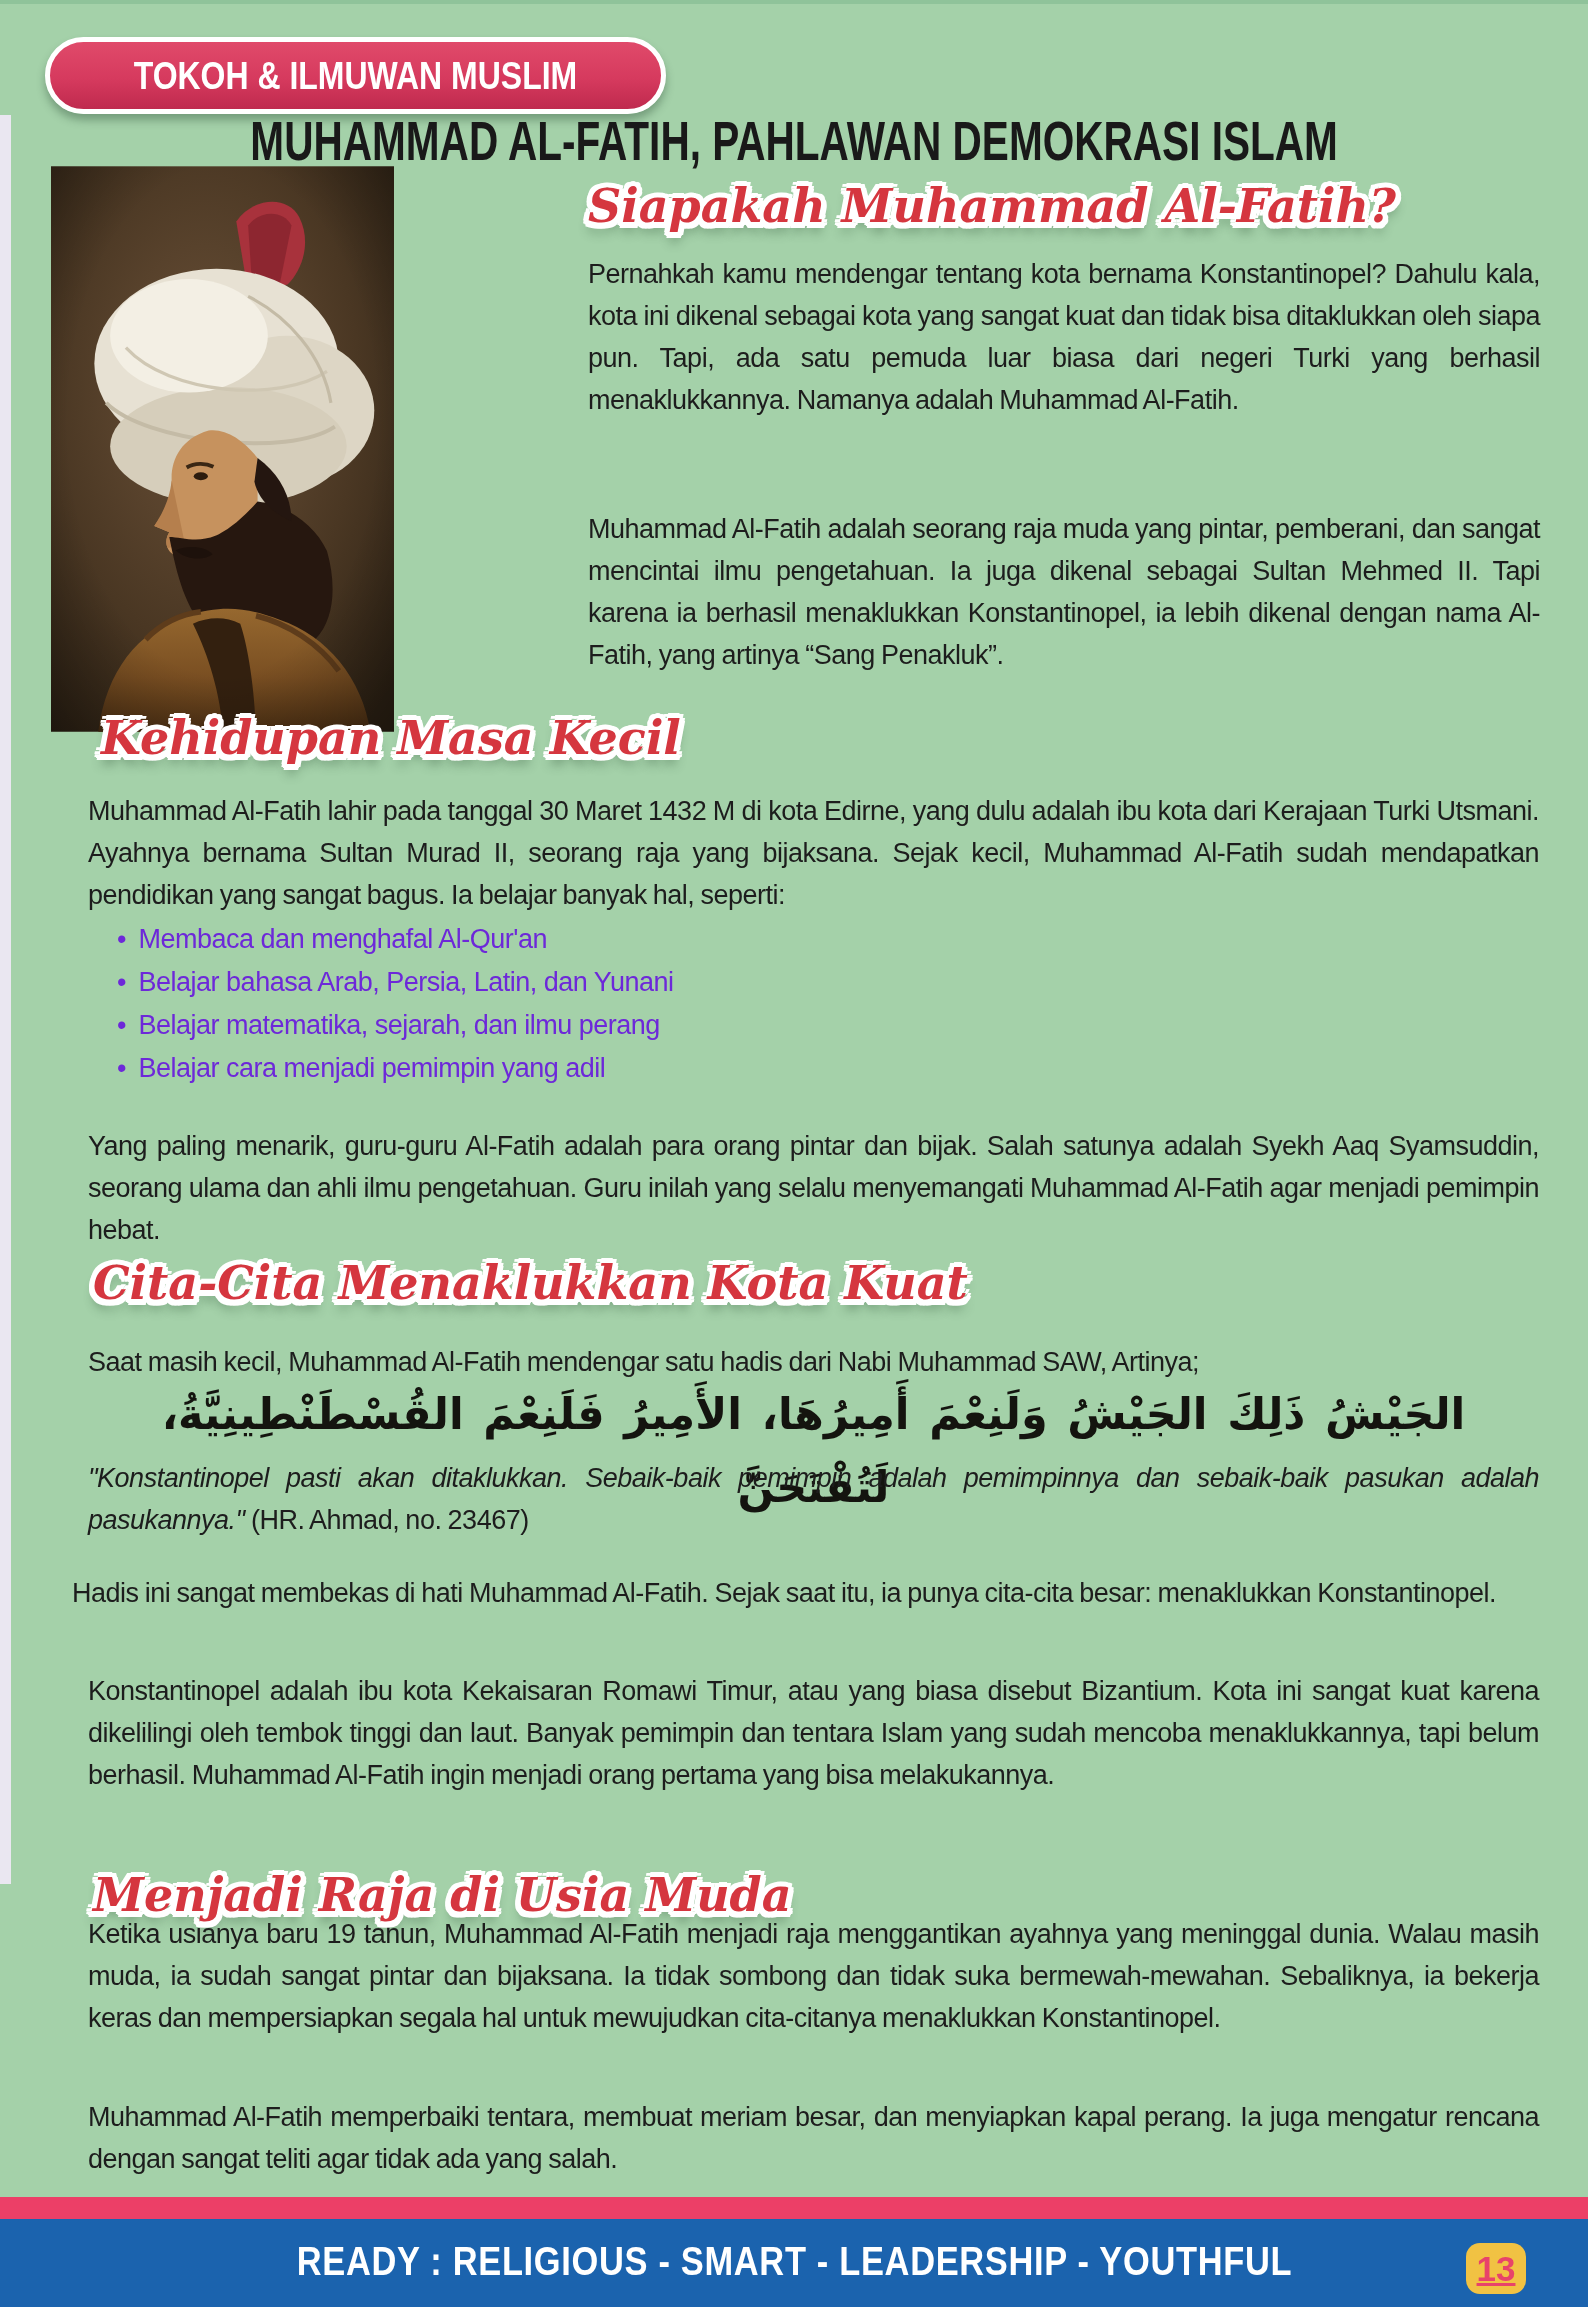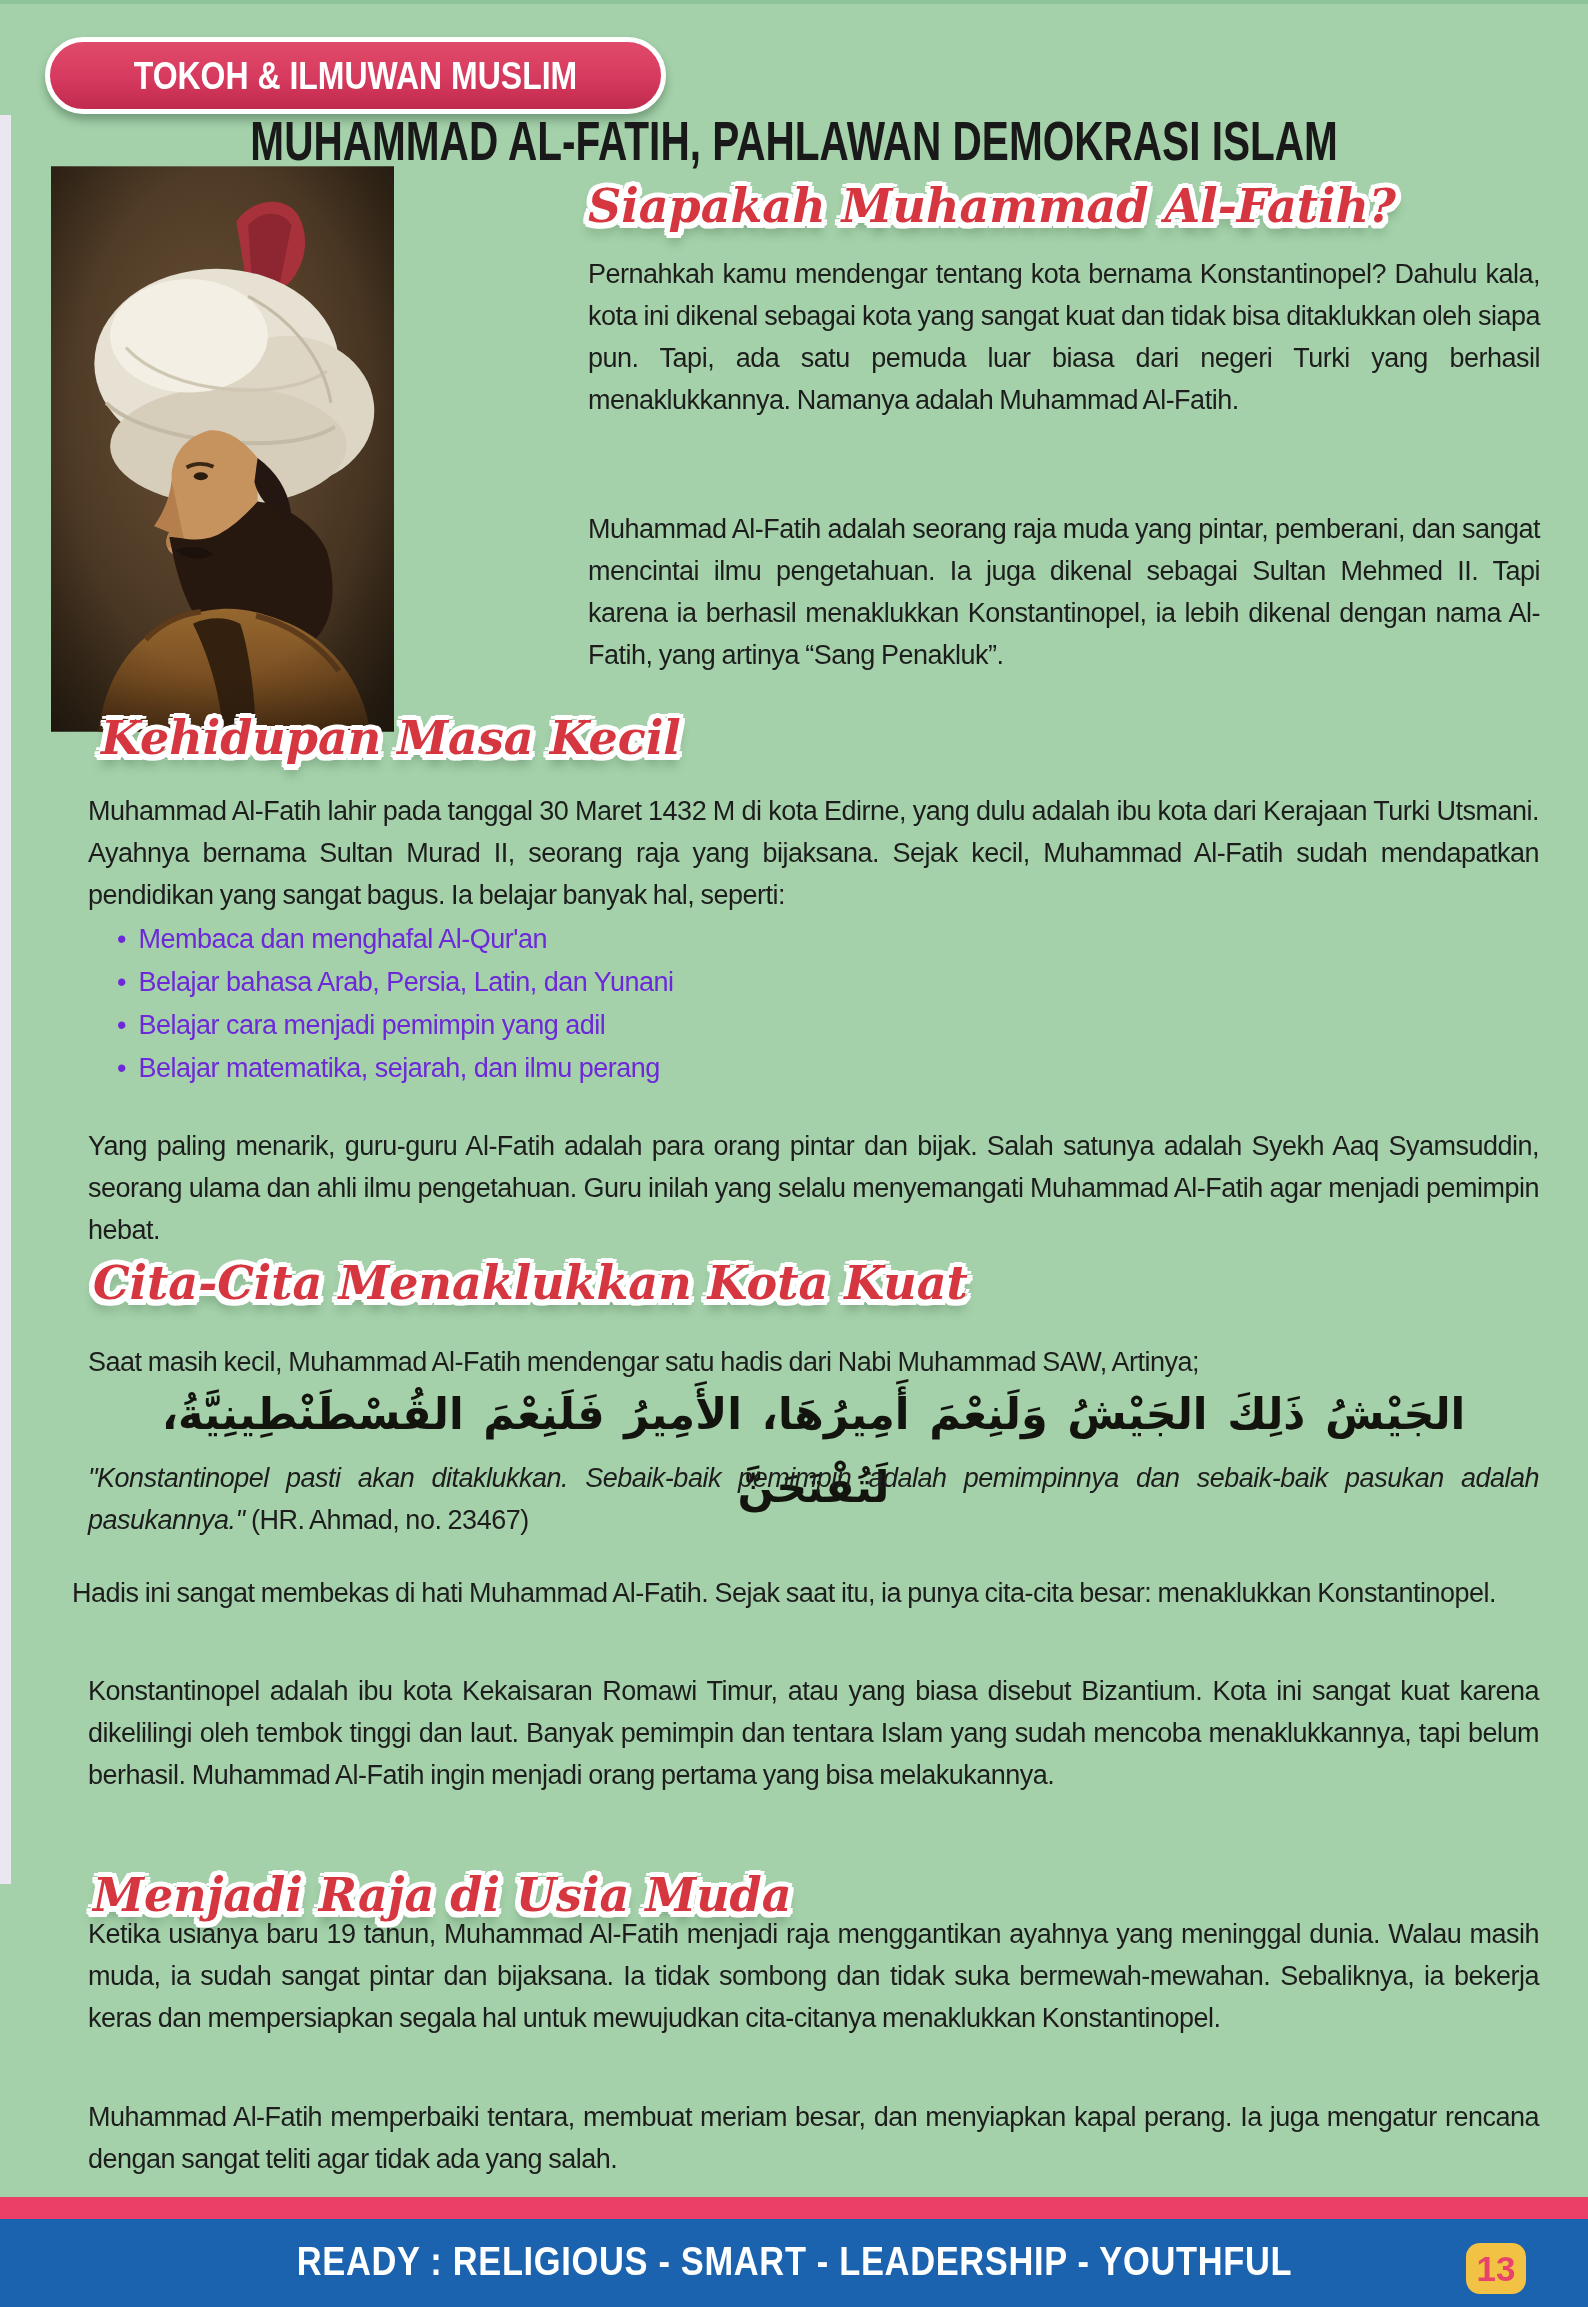--- a/index.html
+++ b/index.html
@@ -80,21 +80,21 @@
     display:flex;align-items:flex-start;justify-content:center;
   }
   .footer .motto{
     margin-top:19px;color:#ffffff;font-weight:bold;font-size:41px;white-space:nowrap;
     transform:scaleX(.84);transform-origin:center;letter-spacing:0.8px;
   }
   .page-badge{
     position:absolute;right:63px;top:2239px;width:60px;height:51px;border-radius:14px;
     background:#f1c243;display:flex;align-items:center;justify-content:center;
   }
-  .page-badge span{color:#e8436a;font-weight:bold;font-size:35px;}
+  .page-badge span{color:#e8436a;font-weight:bold;font-size:35px;text-decoration:underline;}
 </style>
 </head>
 <body>
 
 <div class="page">
 
   <div class="left-strip"></div>
 
   <div class="badge">
     <span>TOKOH &amp; ILMUWAN MUSLIM</span>
@@ -157,22 +157,22 @@
 
   <h2 class="script-heading h-siapakah">Siapakah Muhammad Al-Fatih?</h2>
   <p class="para p-intro1">Pernahkah kamu mendengar tentang kota bernama Konstantinopel? Dahulu kala, kota ini dikenal sebagai kota yang sangat kuat dan tidak bisa ditaklukkan oleh siapa pun. Tapi, ada satu pemuda luar biasa dari negeri Turki yang berhasil menaklukkannya. Namanya adalah Muhammad Al-Fatih.</p>
   <p class="para p-intro2">Muhammad Al-Fatih adalah seorang raja muda yang pintar, pemberani, dan sangat mencintai ilmu pengetahuan. Ia juga dikenal sebagai Sultan Mehmed II. Tapi karena ia berhasil menaklukkan Konstantinopel, ia lebih dikenal dengan nama Al-Fatih, yang artinya “Sang Penakluk”.</p>
 
   <h2 class="script-heading h-kehidupan">Kehidupan Masa Kecil</h2>
   <p class="para p-lahir">Muhammad Al-Fatih lahir pada tanggal 30 Maret 1432 M di kota Edirne, yang dulu adalah ibu kota dari Kerajaan Turki Utsmani. Ayahnya bernama Sultan Murad II, seorang raja yang bijaksana. Sejak kecil, Muhammad Al-Fatih sudah mendapatkan pendidikan yang sangat bagus. Ia belajar banyak hal, seperti:</p>
   <ul class="bullets">
     <li>Membaca dan menghafal Al-Qur'an</li>
     <li>Belajar bahasa Arab, Persia, Latin, dan Yunani</li>
+    <li>Belajar matematika, sejarah, dan ilmu perang</li>
     <li>Belajar cara menjadi pemimpin yang adil</li>
-    <li>Belajar matematika, sejarah, dan ilmu perang</li>
   </ul>
   <p class="para p-guru">Yang paling menarik, guru-guru Al-Fatih adalah para orang pintar dan bijak. Salah satunya adalah Syekh Aaq Syamsuddin, seorang ulama dan ahli ilmu pengetahuan. Guru inilah yang selalu menyemangati Muhammad Al-Fatih agar menjadi pemimpin hebat.</p>
 
   <h2 class="script-heading h-cita">Cita-Cita Menaklukkan Kota Kuat</h2>
   <p class="para p-lead">Saat masih kecil, Muhammad Al-Fatih mendengar satu hadis dari Nabi Muhammad SAW,  Artinya;</p>
   <p class="arabic" dir="rtl" lang="ar">الجَيْشُ ذَلِكَ الجَيْشُ وَلَنِعْمَ أَمِيرُهَا، الأَمِيرُ فَلَنِعْمَ القُسْطَنْطِينِيَّةُ، لَتُفْتَحَنَّ</p>
   <p class="para p-translation"><span class="it">"Konstantinopel pasti akan ditaklukkan. Sebaik-baik pemimpin adalah pemimpinnya dan sebaik-baik pasukan adalah pasukannya." </span><span>(HR. Ahmad, no. 23467)</span></p>
   <p class="para p-hadis">Hadis ini sangat membekas di hati Muhammad Al-Fatih. Sejak saat itu, ia punya cita-cita besar: menaklukkan Konstantinopel.</p>
   <p class="para p-konst">Konstantinopel adalah ibu kota Kekaisaran Romawi Timur, atau yang biasa disebut Bizantium. Kota ini sangat kuat karena dikelilingi oleh tembok tinggi dan laut. Banyak pemimpin dan tentara Islam yang sudah mencoba menaklukkannya, tapi belum berhasil. Muhammad Al-Fatih ingin menjadi orang pertama yang bisa melakukannya.</p>
 

